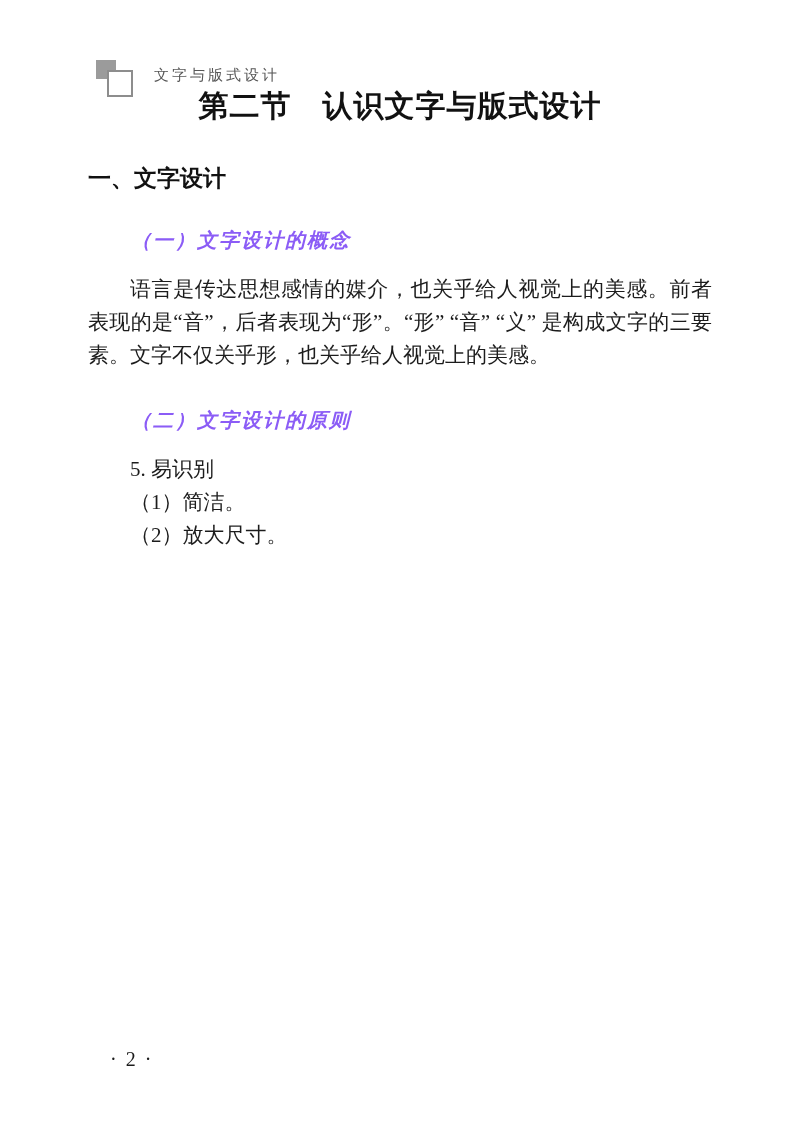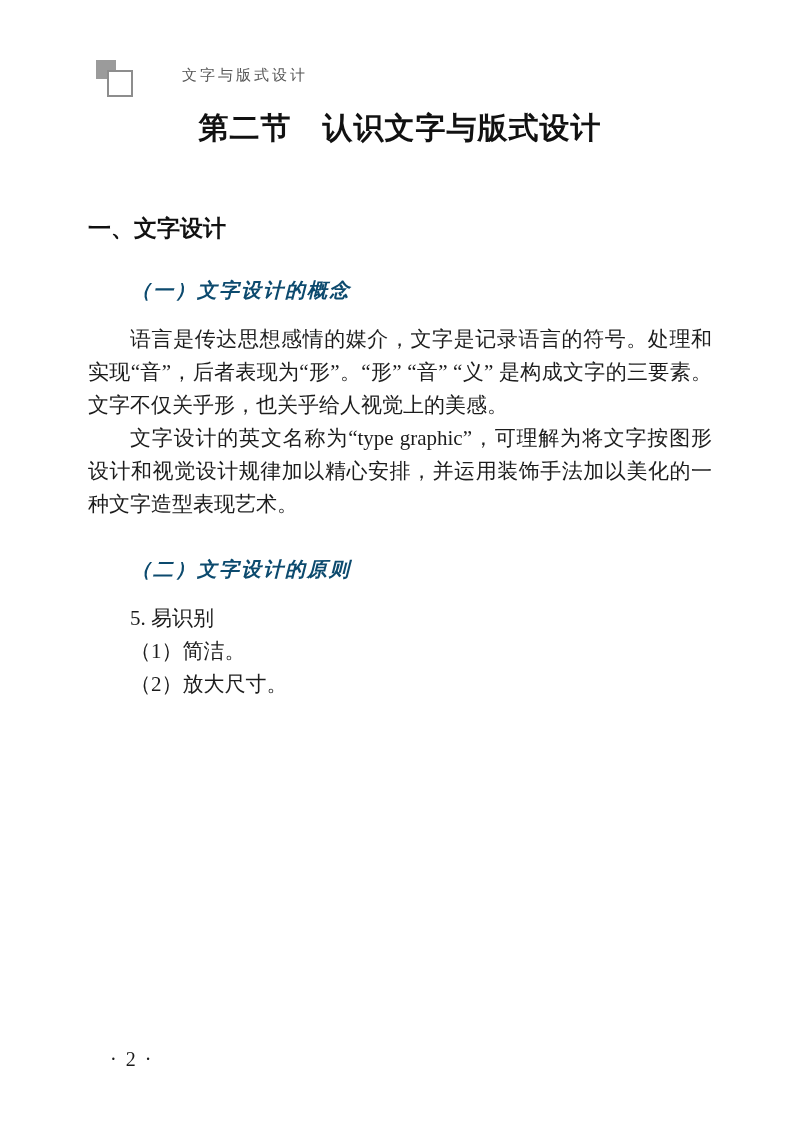--- a/index.html
+++ b/index.html
@@ -13,53 +13,53 @@
   }
   .page { position: absolute; inset: 0; }
 
   
   .header { position: absolute; left: 96px; top: 58px; height: 40px; }
   .header-icon { position: absolute; left: 0; top: 2px; width: 38px; height: 38px; }
   .sq-filled  { position: absolute; left: 0; top: 0; width: 20px; height: 19px; background: #9b9b9b; }
   .sq-outline { position: absolute; left: 11px; top: 10px; width: 22px; height: 23px;
                 background: #ffffff; border: 2px solid #8d8d8d; }
   .running-title {
-    position: absolute; left: 86px; top: 8px; white-space: nowrap;
+    position: absolute; left: 58px; top: 8px; white-space: nowrap;
     font-family: "Liberation Sans", "DejaVu Sans", sans-serif;
     font-size: 15px; color: #575757; letter-spacing: 3px;
   }
 
   
   .content { position: absolute; left: 88px; top: 0; width: 624px; }
 
   .title {
-    margin: 108px 0 0 0;
+    margin: 86px 0 0 0;
     text-align: center;
     font-family: "Liberation Sans", "DejaVu Sans", sans-serif;
     font-weight: bold;
     font-size: 30px; line-height: 40px;
     color: #111111;
     letter-spacing: 1px;
   }
 
   .blk-h2 {
-    margin: 66px 0 0 0;
+    margin: 38px 0 0 0;
     font-family: "Liberation Sans", "DejaVu Sans", sans-serif;
     font-weight: bold;
     font-size: 23px; line-height: 28px;
     color: #111111;
   }
   .blk-h3 {
     margin: 35px 0 20px 43px;
     font-family: "Liberation Serif", "DejaVu Serif", serif;
     font-weight: bold;
     font-style: italic;               
     font-size: 20px; line-height: 26px;
     letter-spacing: 2px;
-    color: #0c4a6e;
+    color: #8b5cf6;
   }
   .blk-h4 {
     margin: 10px 0 0 0;
     font-size: 21px; line-height: 33px;
     text-indent: 2em;
     color: #1c1c1c;
   }
   .blk-p {
     margin: 0;
     font-size: 21px; line-height: 33px;
@@ -84,22 +84,21 @@
       <div class="sq-outline"></div>
     </div>
     <div class="running-title">文字与版式设计</div>
   </div>
 
   <div class="content">
     <h1 class="title">第二节　认识文字与版式设计</h1>
     <div id="blocks">
         <h2 class="blk-h2">一、文字设计</h2>
         <h3 class="blk-h3">（一）文字设计的概念</h3>
-        <p class="blk-p">语言是传达思想感情的媒介，文字是记录语言的符号。处理和实现“音”，后者表现为“形”。“形” “音” “义” 是构成文字的三要素。文字不仅关乎形，也关乎给人视觉上的美感。</p>
-        <p class="blk-p">文字设计的英文名称为“type graphic”，可理解为将文字按图形设计和视觉设计规律加以精心安排，并运用装饰手法加以美化的一种文字造型表现艺术。</p>
+        <p class="blk-p">语言是传达思想感情的媒介，也关乎给人视觉上的美感。前者表现的是“音”，后者表现为“形”。“形” “音” “义” 是构成文字的三要素。文字不仅关乎形，也关乎给人视觉上的美感。</p>
         <h3 class="blk-h3">（二）文字设计的原则</h3>
         <div class="blk-h4">5. 易识别</div>
         <p class="blk-p">（1）简洁。</p>
         <p class="blk-p">（2）放大尺寸。</p>
       </div>
   </div>
 
   <div class="page-number">· 2 ·</div>
 
 </div>

